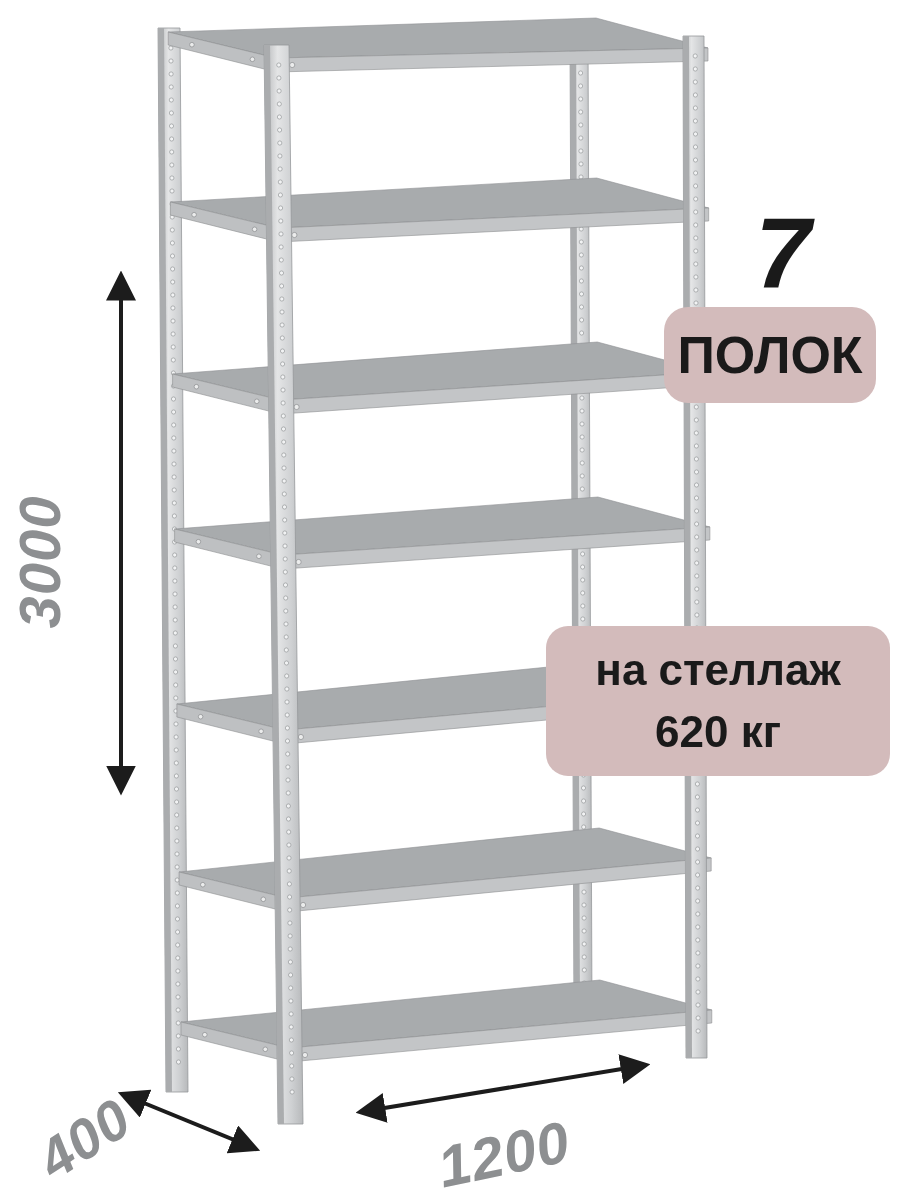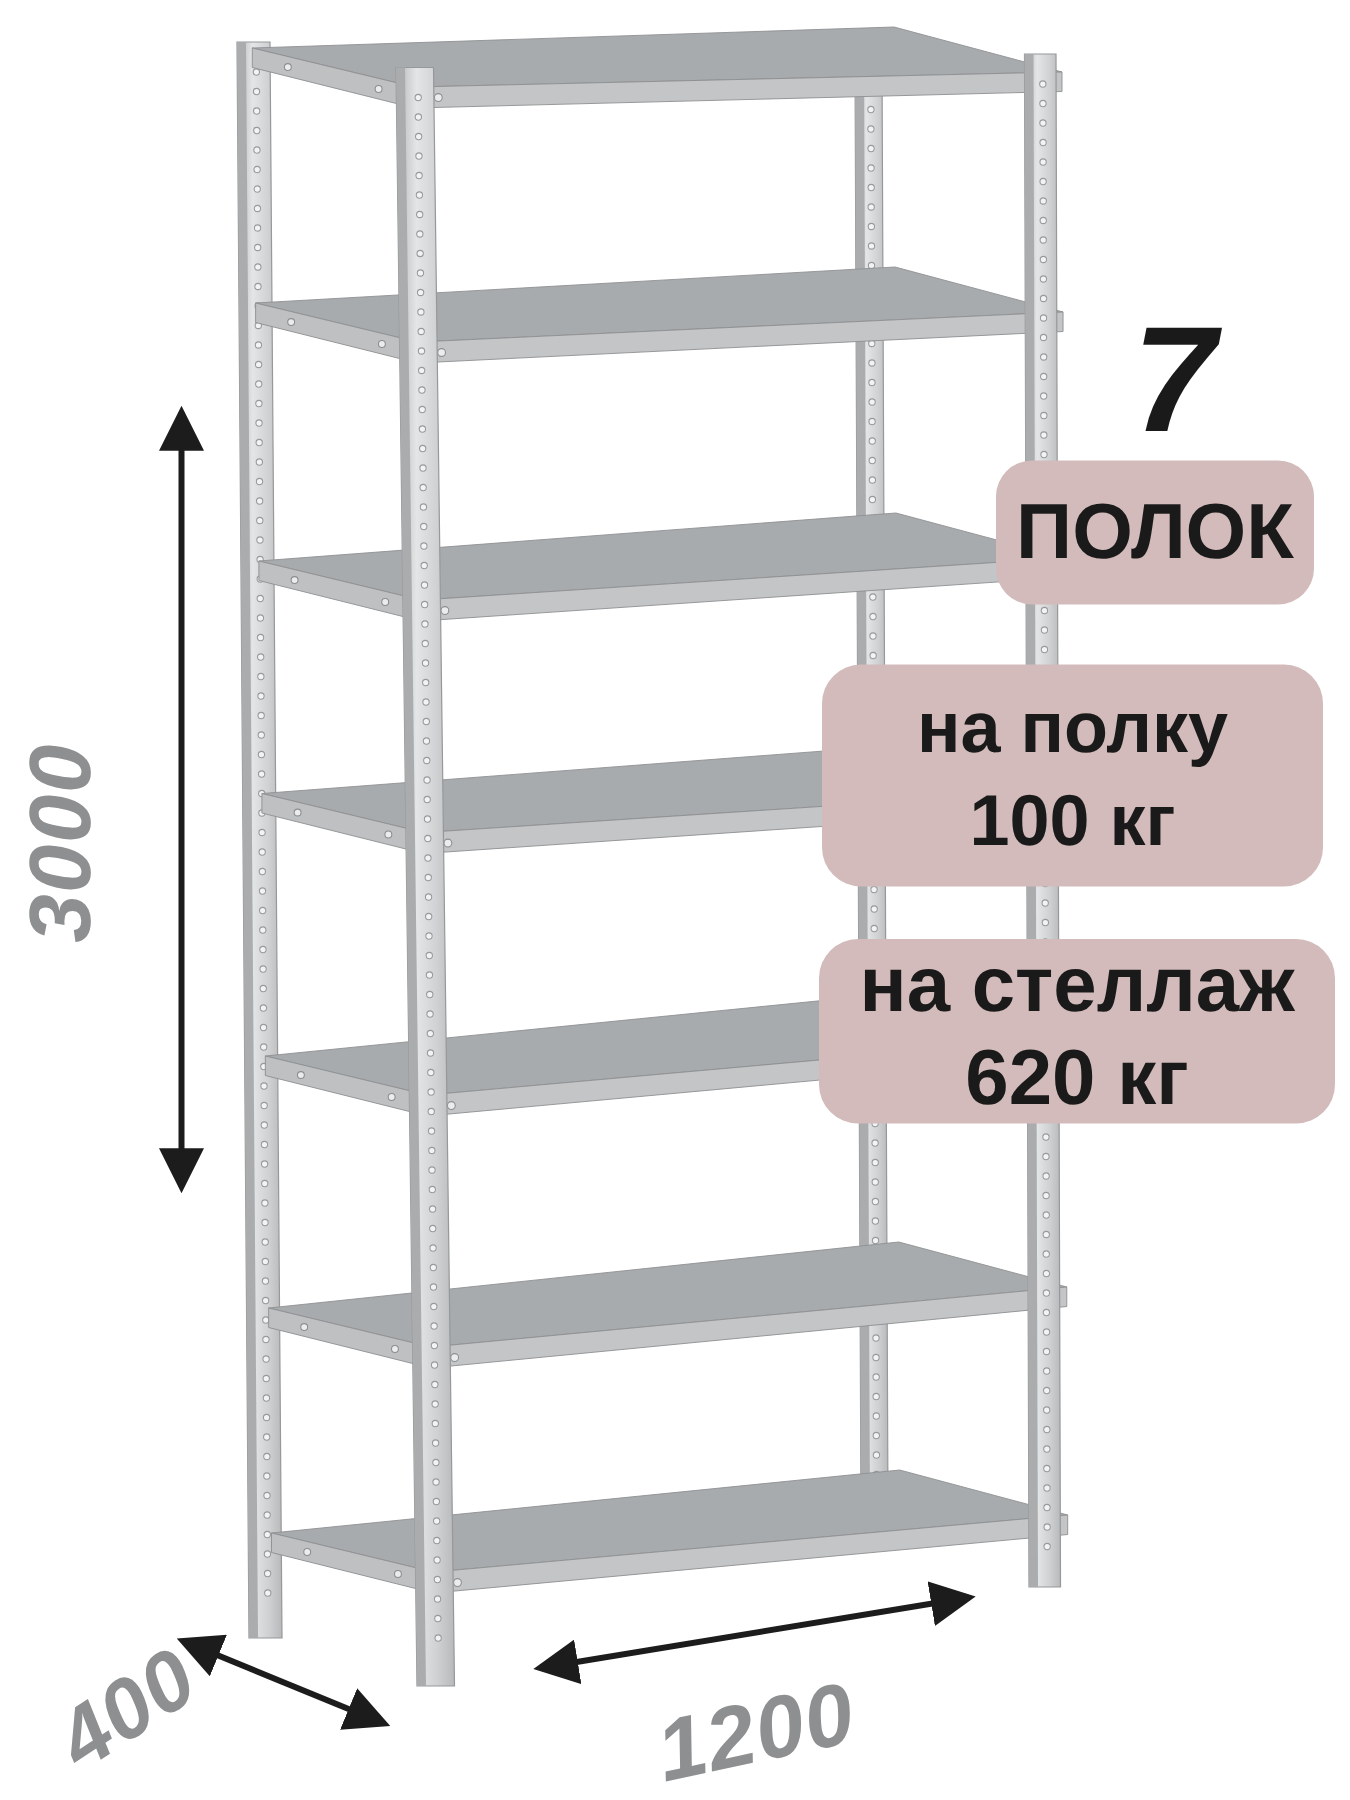--- a/index.html
+++ b/index.html
@@ -13,21 +13,21 @@
     text-align:center;font-size:100px;line-height:100px;font-weight:700;font-style:italic;
     color:#0f0f0f;
   }
   .badge{
     position:absolute;border-radius:26px;display:flex;flex-direction:column;
     align-items:center;justify-content:center;text-align:center;
     font-weight:700;color:#1a1a1a;
   }
   .badge-1{left:664px;top:307px;width:212px;height:96px;font-size:52px;border-radius:24px;text-align:right;}
   .badge-2{left:548px;top:443px;width:334px;height:148px;font-size:48px;line-height:62px;}
-  .badge-3{left:546px;top:626px;width:344px;height:123px;font-size:52px;line-height:62px;}
+  .badge-3{left:546px;top:626px;width:344px;height:150px;font-size:44px;line-height:62px;border-radius:22px;}
   .dim-label{
     font-style:italic;font-weight:700;letter-spacing:1px;
   }
 </style>
 </head>
 <body>
 
 <div class="stage">
 
   <svg id="rack-svg" width="900" height="1200" viewBox="0 0 900 1200">
@@ -447,23 +447,19 @@
       <text class="dim-label" transform="translate(508 1174) rotate(-12)" text-anchor="middle" font-size="58" fill="#8d8f91">1200</text>
     </g>
   </svg>
 
   <div class="big-number" style="color: rgb(26, 26, 26);">7</div>
 
   <div class="badge badge-1" style="background: rgb(211, 187, 187); color: rgb(26, 26, 26);">
     <div>ПОЛОК</div>
   </div>
 
-  <div class="badge badge-2" style="background: rgb(211, 187, 187); color: rgb(26, 26, 26);">
-    <div>на полку</div>
-    <div>100 кг</div>
-  </div>
 
   <div class="badge badge-3" style="background: rgb(211, 187, 187); color: rgb(26, 26, 26);">
     <div>на стеллаж</div>
     <div>620 кг</div>
   </div>
 
 </div>
 
 </body></html>

